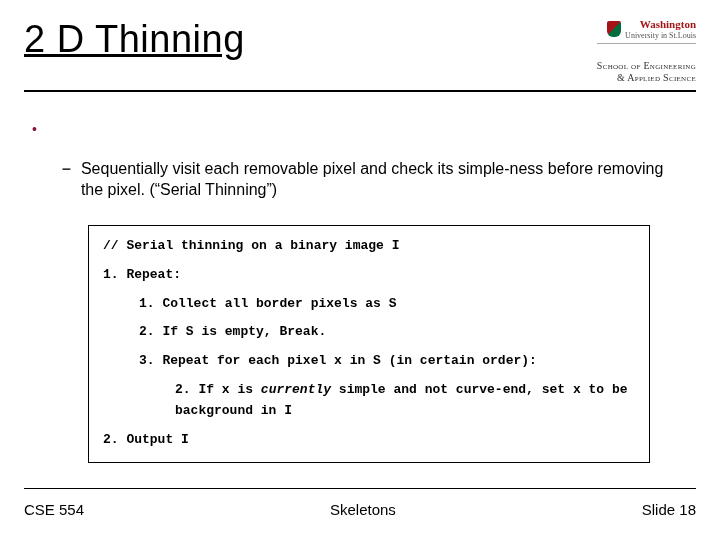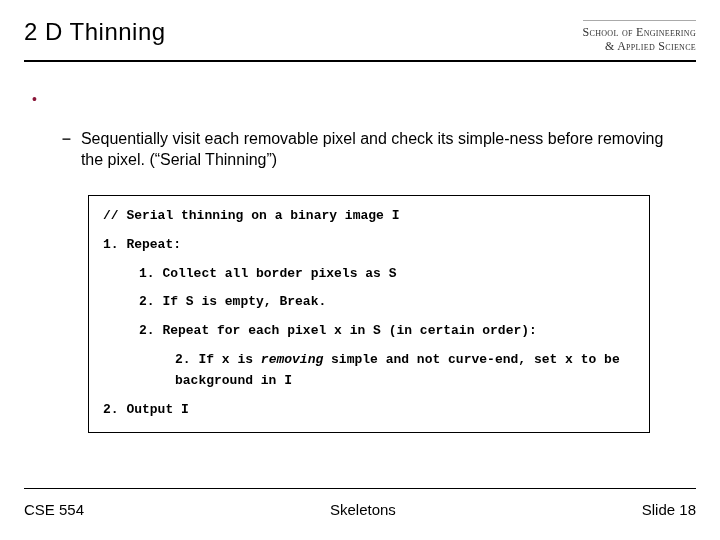--- a/index.html
+++ b/index.html
@@ -1,25 +1,25 @@
 <!DOCTYPE html>
 <html><head>
 <meta charset="utf-8">
 <style>
   * { box-sizing: border-box; margin: 0; padding: 0; }
   html, body { width: 720px; height: 540px; font-family: Arial, Helvetica, sans-serif; background: #fff; color: #000; }
   .slide { width: 720px; height: 540px; position: relative; padding: 18px 24px 0 24px; }
   .header { display: flex; justify-content: space-between; align-items: flex-start; border-bottom: 2px solid #000; padding-bottom: 6px; }
-  .title { font-size: 24px; font-weight: 400; letter-spacing: 0.5px; }
+  .title { font-size: 38px; font-weight: 400; letter-spacing: 0.5px; text-decoration: underline; }
   .logo { text-align: right; font-size: 9px; line-height: 1.2; }
   .logo-top { display: flex; align-items: center; justify-content: flex-end; gap: 4px; margin-bottom: 2px; }
   .shield { width: 14px; height: 16px; background: linear-gradient(135deg, #a51417 50%, #006b3f 50%); border-radius: 2px 2px 6px 6px; }
   .wustl-name { font-family: Georgia, serif; font-size: 11px; color: #a51417; font-weight: bold; }
   .wustl-sub { font-family: Georgia, serif; font-size: 8px; color: #555; }
-  .school { font-family: Georgia, serif; font-size: 12px; color: #333; border-top: 1px solid #aaa; margin-top: 2px; padding-top: 4px; font-variant: small-caps; letter-spacing: 0.3px; margin-left: 35px; }
+  .school { font-family: Georgia, serif; font-size: 10px; color: #333; border-top: 1px solid #aaa; margin-top: 2px; padding-top: 16px; font-variant: small-caps; letter-spacing: 0.3px; margin-left: 35px; }
   .body { padding: 24px 8px 0 8px; }
   .bullet1 { display: flex; gap: 12px; font-size: 21px; margin-bottom: 16px; }
   .b1-marker { color: #8a1538; font-size: 14px; line-height: 26px; }
   .bullet2 { display: flex; gap: 10px; font-size: 16px; margin-left: 30px; margin-bottom: 8px; line-height: 1.35; }
   .b2-marker { color: #333; font-weight: bold; }
   .codebox { border: 1px solid #000; margin: 24px 38px 0 56px; padding: 10px 14px 12px 14px; font-family: "Courier New", Courier, monospace; font-size: 13px; font-weight: bold; line-height: 1.6; }
   .codebox .line { white-space: pre-wrap; }
   .ind1 { padding-left: 36px; }
   .ind2 { padding-left: 72px; }
   .gap { height: 8px; }
@@ -27,20 +27,27 @@
   .kw-italic { font-style: italic; }
 </style>
 </head>
 <body>
 
 <div class="slide">
 
   <div class="header">
     <div class="title">2 D Thinning</div>
     <div class="logo">
+      <div class="logo-top">
+        <div class="shield"></div>
+        <div>
+          <div class="wustl-name">Washington</div>
+          <div class="wustl-sub">University in St.Louis</div>
+        </div>
+      </div>
       <div class="school">
         <span>School of Engineering</span><br>
         <span>&amp; Applied Science</span>
       </div>
     </div>
   </div>
 
   <div class="body">
     <div class="bullet1">
       <span class="b1-marker">•</span>
@@ -52,23 +59,23 @@
 
     <div class="codebox">
       <div class="line">// Serial thinning on a binary image I</div>
       <div class="gap"></div>
       <div class="line">1. Repeat:</div>
       <div class="gap"></div>
       <div class="line ind1">1. Collect all border pixels as S</div>
       <div class="gap"></div>
       <div class="line ind1">2. If S is empty, Break.</div>
       <div class="gap"></div>
-      <div class="line ind1">2. Repeat for each pixel x in S (in certain order):</div>
+      <div class="line ind1">3. Repeat for each pixel x in S (in certain order):</div>
       <div class="gap"></div>
-      <div class="line ind2"><span>2. If x is </span><span class="kw-italic">removing</span><span> simple and not curve-end, set x to be background in I</span></div>
+      <div class="line ind2"><span>2. If x is </span><span class="kw-italic">currently</span><span> simple and not curve-end, set x to be background in I</span></div>
       <div class="gap"></div>
       <div class="line">2. Output I</div>
     </div>
   </div>
 
   <div class="footer">
     <span>CSE 554</span>
     <span>Skeletons</span>
     <span>Slide 18</span>
   </div>

